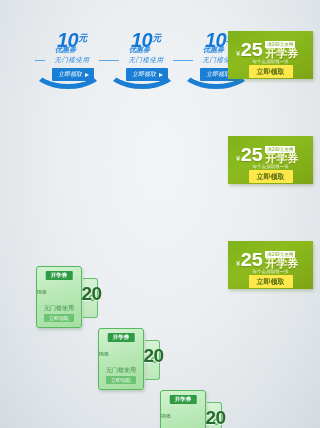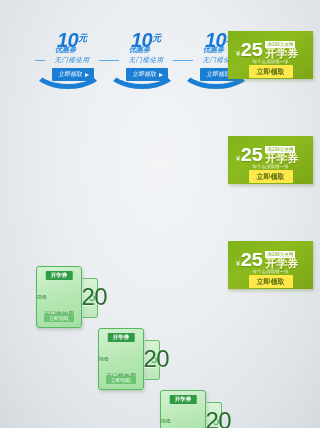--- a/index.html
+++ b/index.html
@@ -93,21 +93,21 @@
     background:linear-gradient(165deg,#d3f2d0 0%,#b4e6b2 55%,#a5dfa3 100%);
     box-shadow:1px 2px 3px rgba(70,120,70,.25);
   }
   .m20 .hdr{
     position:absolute;left:50%;transform:translateX(-50%);top:4px;
     background:#2f9b44;color:#fff;font-size:5.5px;font-weight:bold;
     padding:1px 5px;border-radius:1px;white-space:nowrap;
   }
   .m20 .body{position:absolute;left:0;right:0;top:16px;text-align:center;}
   .m20 .rmb{font-size:4.5px;color:#3d8c46;vertical-align:super;letter-spacing:-.2px;}
-  .m20 .num{font-size:24px;color:#276b2e;font-weight:normal;letter-spacing:-.5px;
+  .m20 .num{font-size:19px;color:#276b2e;font-weight:bold;letter-spacing:-.5px;
             text-shadow:0 1px 0 rgba(255,255,255,.7);margin-left:35px;}
   .m20 .cond{display:block;font-size:6px;color:#3d8c46;margin-top:-1px;white-space:nowrap;}
   .m20 .btn{
     position:absolute;left:50%;transform:translateX(-50%);bottom:5px;
     background:#6cc472;color:#f2fff2;font-size:5px;padding:1px 5px;
     border-radius:1px;white-space:nowrap;
   }
 </style>
 </head>
 <body>

